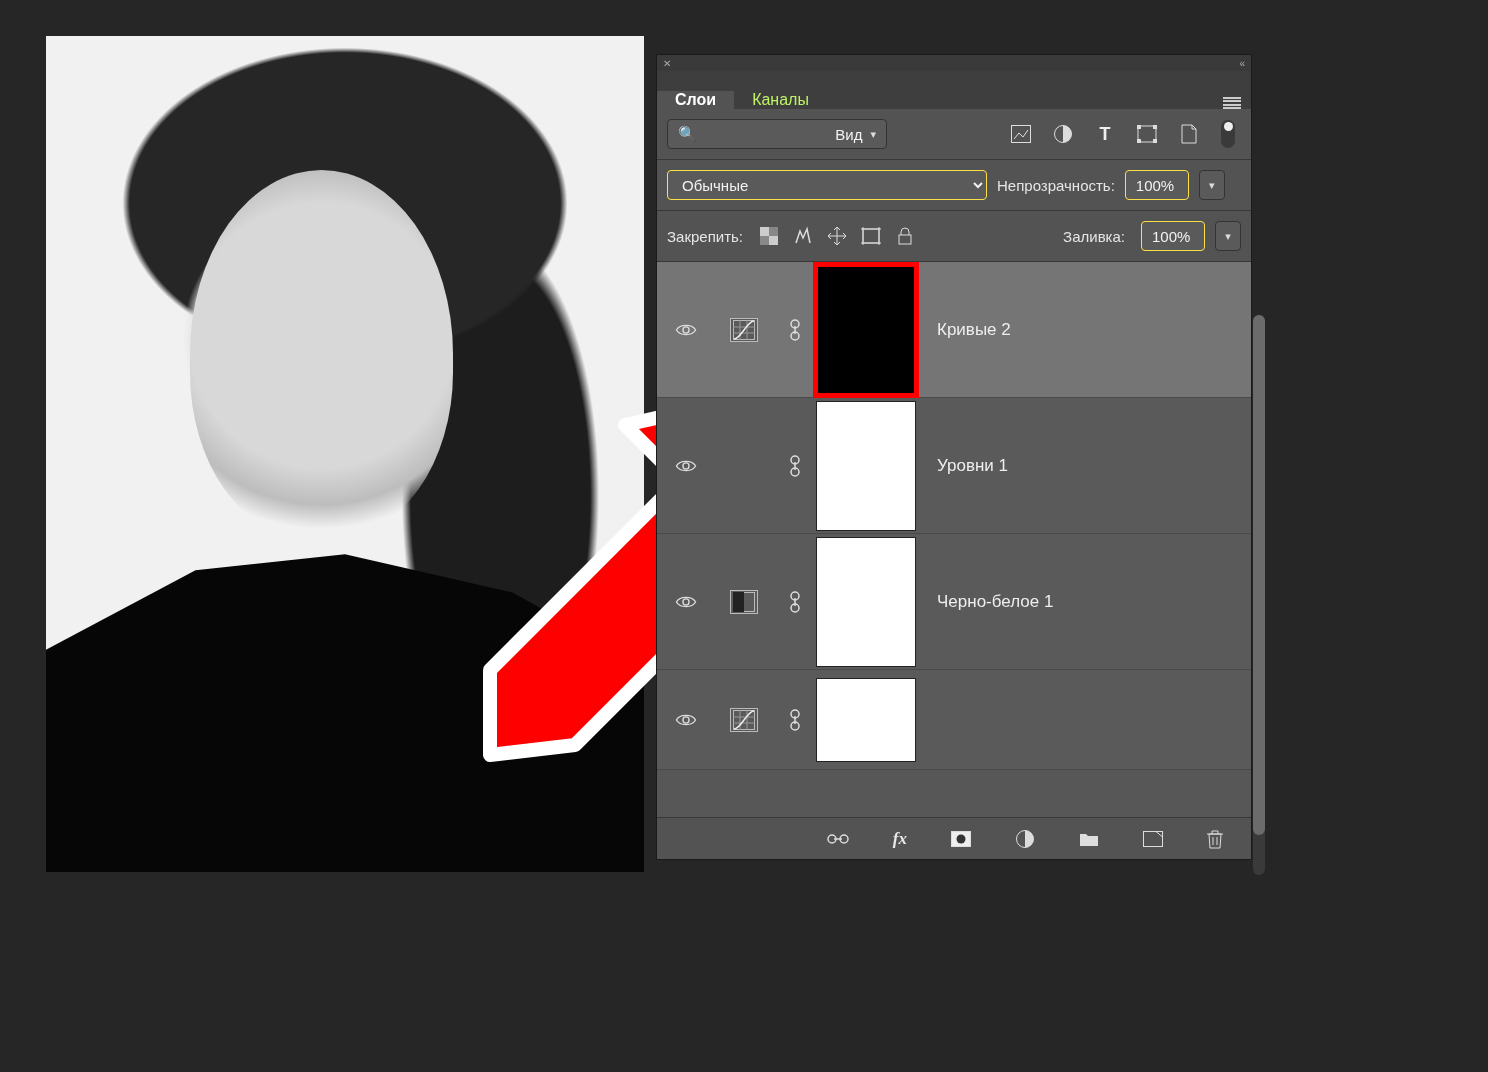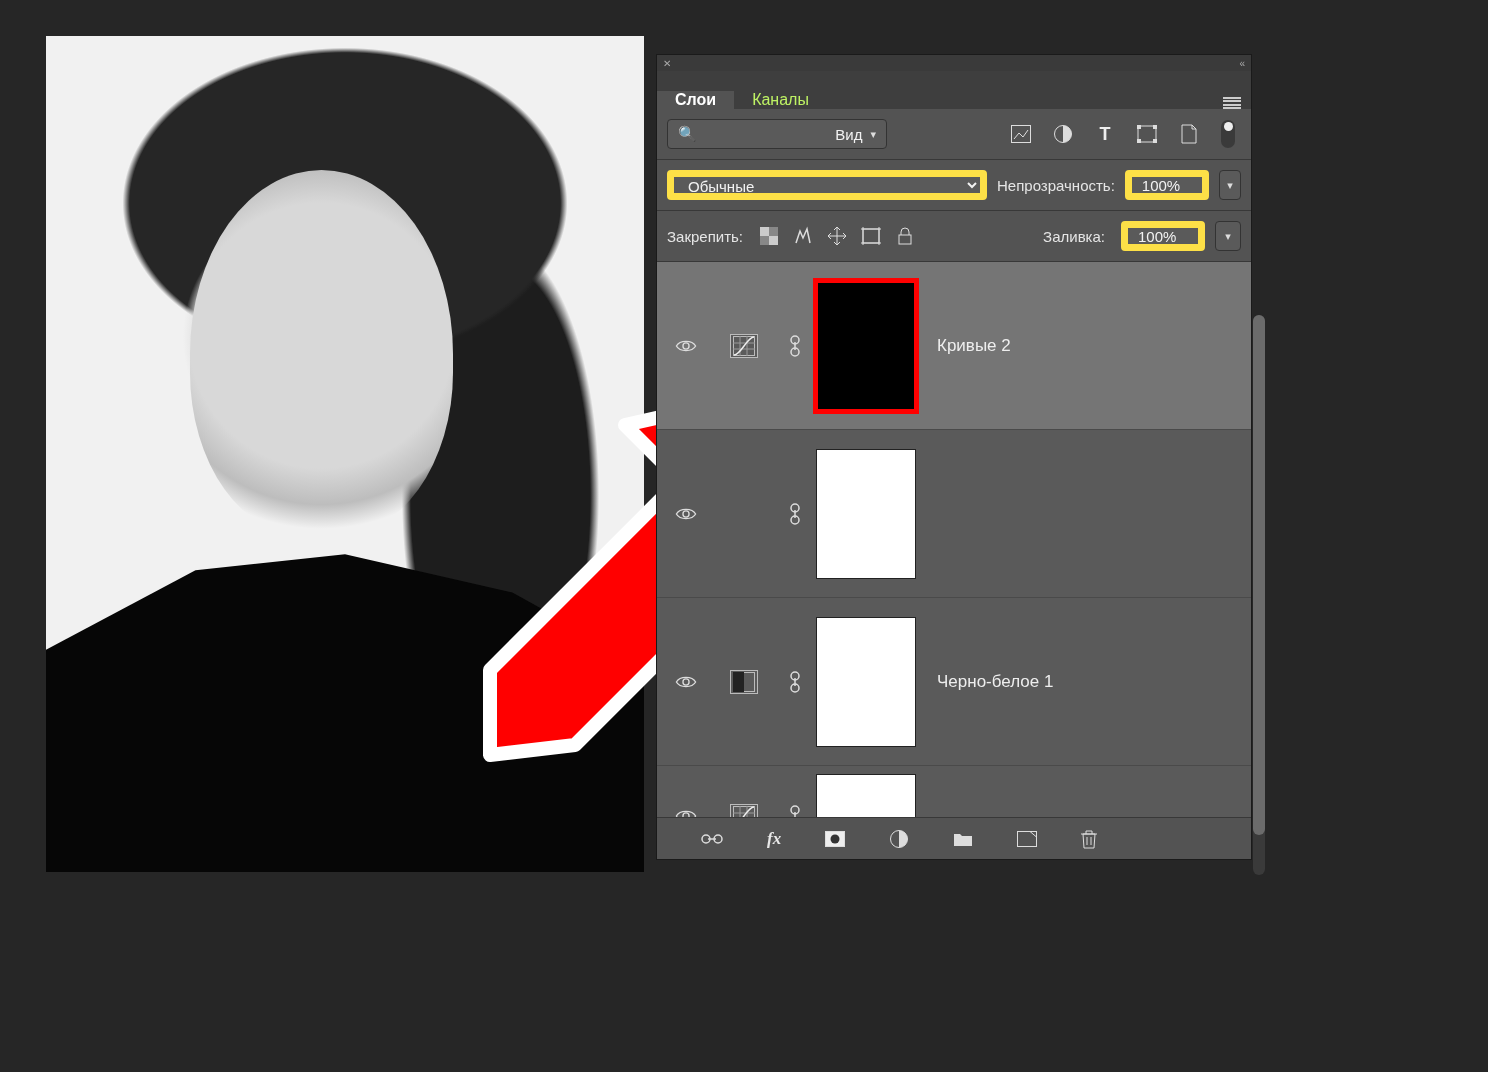--- a/index.html
+++ b/index.html
@@ -126,39 +126,39 @@
   .icon { width:20px; height:20px; color:#eaeaea; display:flex; align-items:center; justify-content:center;}
 
   .pill-toggle{
     width:14px;height:28px;border-radius:8px;background:#3a3a3a;
     display:flex;flex-direction:column;justify-content:flex-start;align-items:center;
     padding:2px;
   }
   .pill-toggle .dot{width:9px;height:9px;border-radius:50%;background:#eee;}
 
   select.blend, .num-input {
-    height:30px; background:#5a5a5a; border:7px solid #fde047; border-radius:4px;
+    height:30px; background:#5a5a5a; border:1px solid #fde047; border-radius:4px;
     color:var(--text); padding:0 10px; font-size:15px;
   }
   select.blend{ flex:0 0 320px;}
   .label { color:#e5e5e5; }
-  .num-input { width:84px; text-align:left; }
+  .num-input { width:64px; text-align:left; }
   .chev-btn { width:26px;height:30px;border:1px solid #333;border-radius:4px;background:#5a5a5a;display:flex;align-items:center;justify-content:center;}
 
   .lock-row .label{margin-right:6px;}
   .lock-icons{display:flex;gap:14px;align-items:center;}
   .spacer{flex:1;}
 
   
   .layer-list {
     flex:1; overflow:hidden; background:#575757;
     position:relative;
   }
   .layer {
-    height:168px;
+    height:136px;
     display:flex; align-items:center;
     border-bottom:1px solid #4a4a4a;
     background: var(--panel-row);
     padding-left:4px;
   }
   .layer.selected { background: var(--panel-row-selected); }
   .eye-col { width:50px; display:flex; justify-content:center;}
   .eye { width:22px;height:14px;}
   .thumb-col { width:66px; display:flex; justify-content:center;}
   .adj-thumb {
@@ -170,22 +170,22 @@
   .mask{
     width:100px;height:130px;border:1px solid #222;background:#fff;
   }
   .mask.black{background:#000;}
   .name-col{flex:1;padding-left:18px;color:#eee;font-size:17px;}
   .sel-border{outline:5px solid #ff0000; outline-offset:-2px;}
 
   
   .bottom-bar{
     height:42px;border-top:1px solid var(--border);
-    display:flex;align-items:center;gap:44px;
-    padding:0 44px; background:var(--panel-bg);
+    display:flex;align-items:center;justify-content:flex-end;gap:44px;
+    padding:0 28px; background:var(--panel-bg);
     font-style:italic;
   }
   .bottom-bar .ic{color:#e8e8e8;font-size:18px;}
 
   
   .scrollbar-v{
     position:absolute; right:-14px; top:260px; width:12px; height:560px;
     background:#3a3a3a; border-radius:6px;
   }
   .scroll-thumb{position:absolute;top:0;left:0;right:0;height:520px;background:#6b6b6b;border-radius:6px;}
@@ -379,20 +379,21 @@
         <svg width="14" height="22" viewBox="0 0 14 22">
               <rect x="3" y="1" width="8" height="8" rx="4" fill="none" stroke="#ddd" stroke-width="1.5"></rect>
               <rect x="3" y="13" width="8" height="8" rx="4" fill="none" stroke="#ddd" stroke-width="1.5"></rect>
               <line x1="7" y1="7" x2="7" y2="15" stroke="#ddd" stroke-width="1.5"></line>
             </svg>
       </span>
         </div>
       <div class="mask-col">
           <div class="mask"></div>
         </div>
+      <div class="name-col">Уровни 1</div>
     </div>
 
     <div class="layer">
       <div class="eye-col">
           <span>
         <svg class="eye" viewBox="0 0 24 16">
               <path d="M1 8c4-7 18-7 22 0-4 7-18 7-22 0z" fill="none" stroke="#ddd" stroke-width="1.5"></path>
               <circle cx="12" cy="8" r="3.5" fill="none" stroke="#ddd" stroke-width="1.5"></circle>
             </svg>
       </span>

